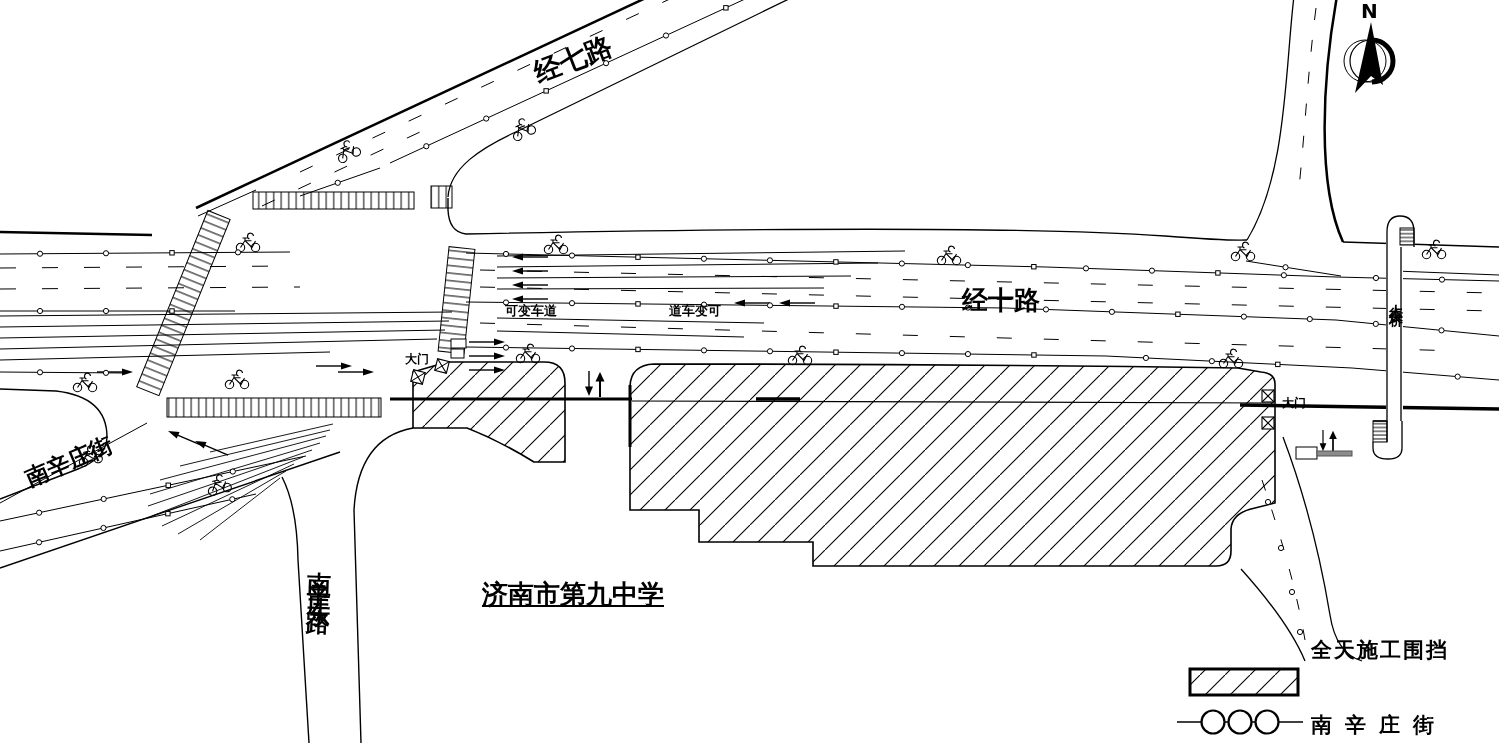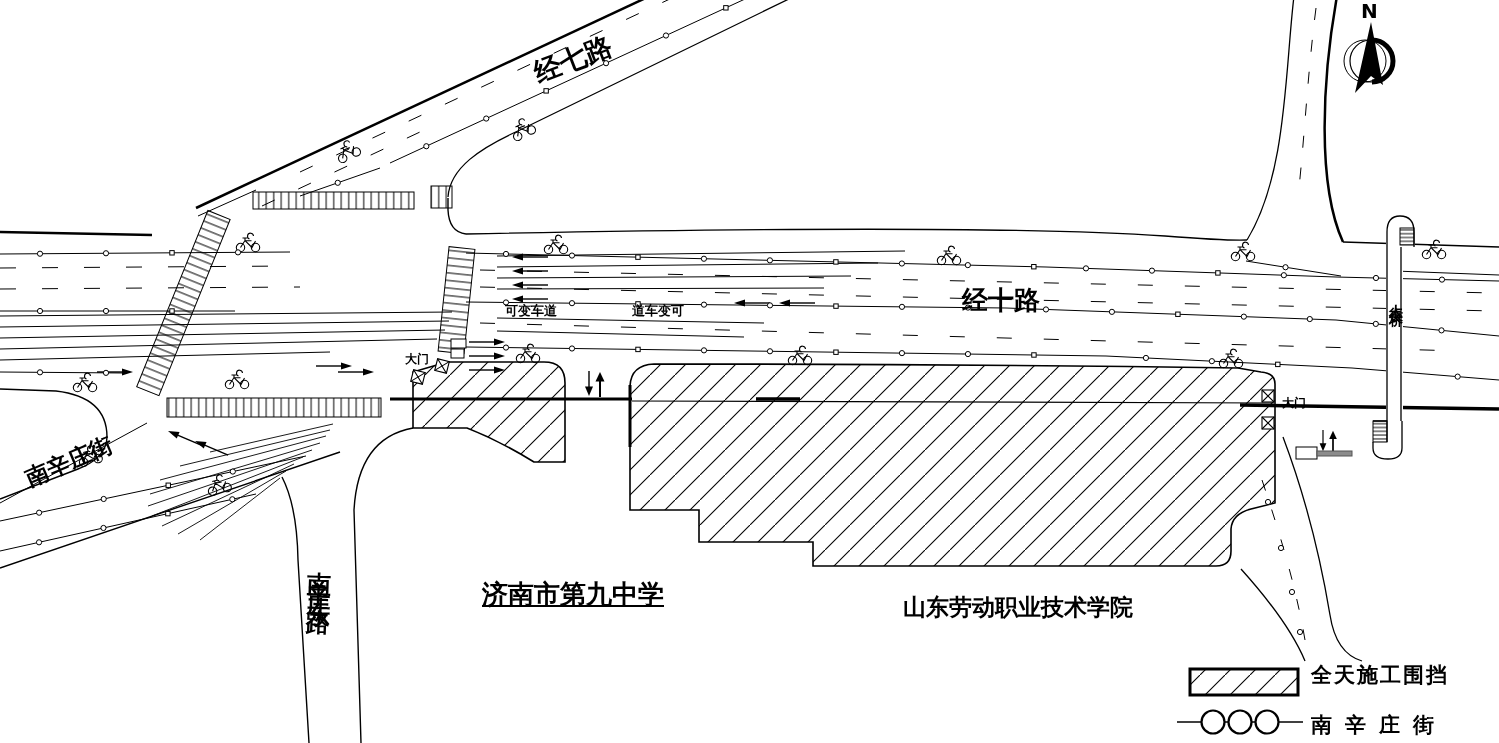--- a/index.html
+++ b/index.html
@@ -292,35 +292,34 @@
   </g>
 </svg>
 
 <div class="lbl" style="left:530px;top:60px;font-size:27px;transform:rotate(-21deg);transform-origin:left top;">经七路</div>
 
 
 <div class="lbl" style="left:962px;top:286px;font-size:26px;">经十路</div>
 
 <div class="lbl" style="left:505px;top:304px;font-size:13px;">可变车道</div>
 
-<div class="lbl" style="left:632px;top:304px;font-size:13px;">道车变可</div>
+<div class="lbl" style="left:669px;top:304px;font-size:13px;">道车变可</div>
 
 <div class="lbl" style="left:405px;top:353px;font-size:12px;">大门</div>
 
 <div class="lbl" style="left:1282px;top:397px;font-size:12px;">大门</div>
 
 <div class="lbl vert" style="left:1388px;top:293px;font-size:14px;letter-spacing:3px;">人行天桥</div>
 
 <div class="lbl" style="left:22px;top:468px;font-size:23px;transform:rotate(-23deg);transform-origin:left top;">南辛庄街</div>
 
 <div class="lbl vert" style="left:306px;top:552px;font-size:24px;letter-spacing:10px;transform:rotate(2deg);">南辛庄东路</div>
 
 <div class="lbl" style="left:482px;top:580px;font-size:26px;text-decoration:underline;">济南市第九中学</div>
 
-<div class="lbl" style="left:903px;top:595px;font-size:23px;">山东劳动职业技术学院</div>
-
-<div class="lbl" style="left:1311px;top:664px;font-size:21px;letter-spacing:2px;">全天施工围挡</div>
+
+<div class="lbl" style="left:1311px;top:639px;font-size:21px;letter-spacing:2px;">全天施工围挡</div>
 
 <div class="lbl" style="left:1311px;top:714px;font-size:21px;letter-spacing:13px;">南辛庄街</div>
 
 <div class="lbl" style="left:1361px;top:0px;font-size:20px;">N</div>
 
 </div>
 
 </body></html>

